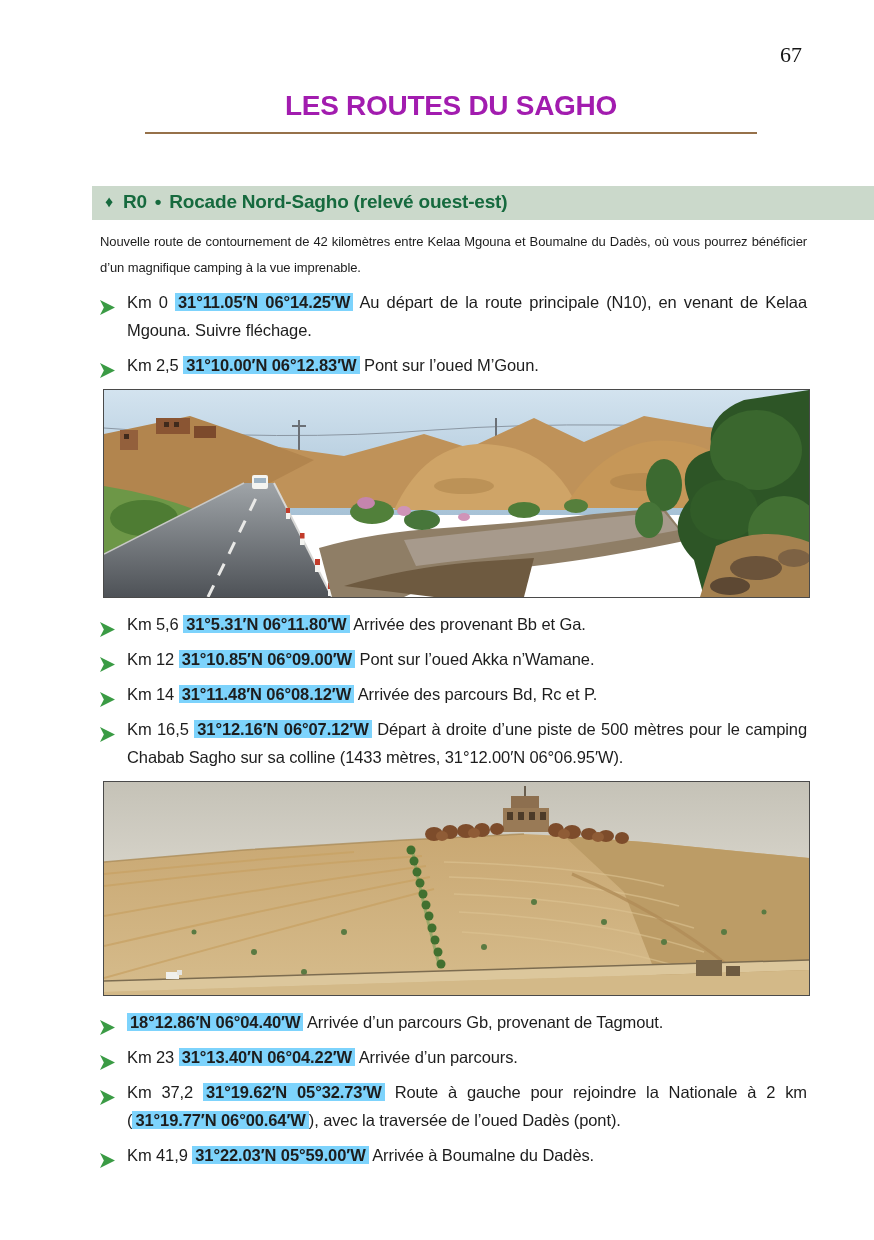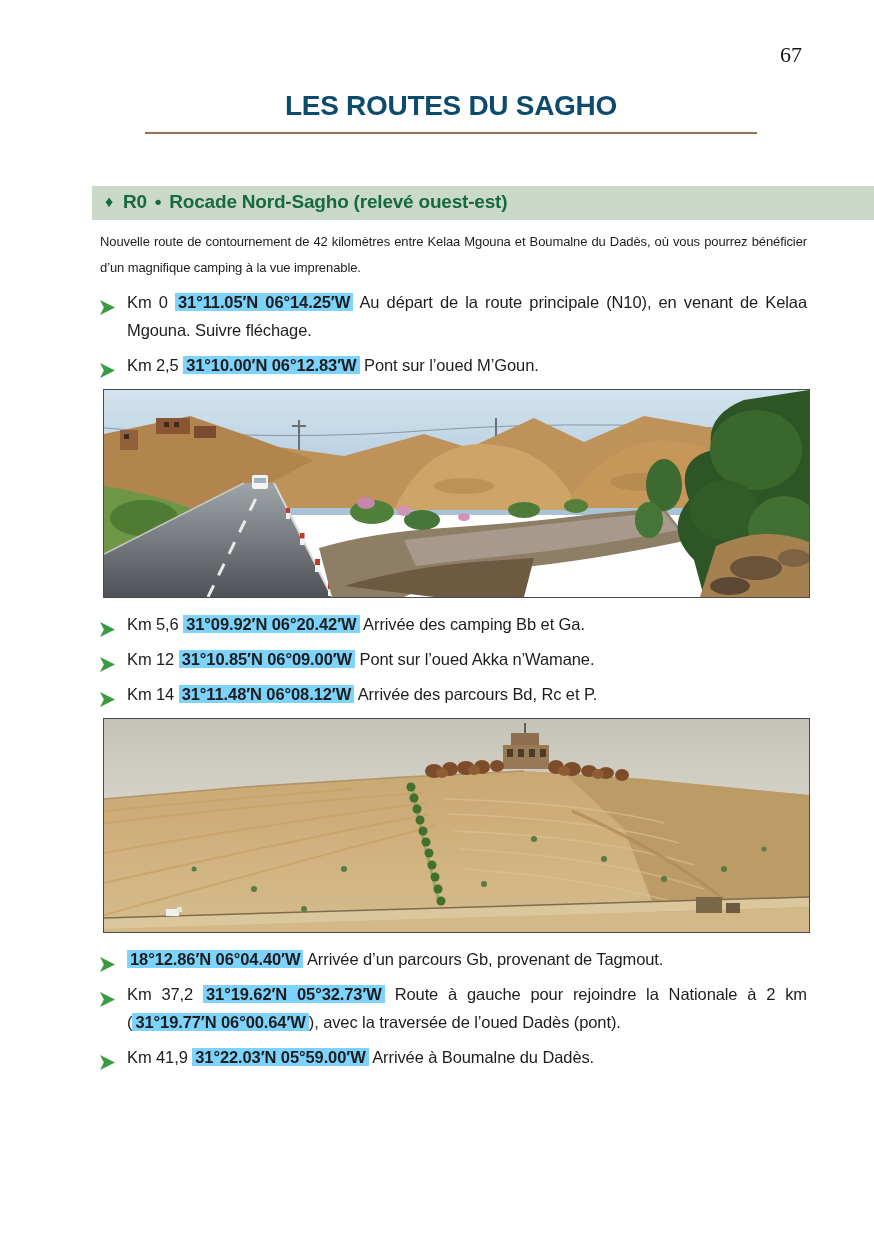--- a/index.html
+++ b/index.html
@@ -11,21 +11,21 @@
   .page-number{
     position:absolute;top:42px;right:72px;
     font-family:"Liberation Serif","DejaVu Serif",serif;
     font-size:22px;color:#161616;
   }
   .title-wrap{
     margin:90px 0 0 145px;width:612px;text-align:center;
     border-bottom:2px solid #96714a;padding-bottom:10px;
   }
   .page-title{
-    margin:0;font-size:28px;font-weight:bold;color:#0c4a6e;letter-spacing:-0.3px;
+    margin:0;font-size:28px;font-weight:bold;color:#a21caf;letter-spacing:-0.3px;
   }
   .banner{
     margin:52px 0 0 92px;width:800px;box-sizing:border-box;
     background:#cbd9cb;color:#166a3e;
     font-size:19px;font-weight:bold;
     padding:5px 0 7px 13px;letter-spacing:-0.2px;
   }
   .banner .diamond{font-size:16px;margin-right:10px;position:relative;top:-1px;}
   .banner .dot{margin:0 8px;}
   .content{margin-left:100px;width:707px;}
@@ -155,38 +155,46 @@
       <ellipse cx="626" cy="196" rx="20" ry="9" fill="#5d4833"></ellipse>
     </svg>
   </div>
 
   <div class="items">
     <div class="item">
       <span class="arrow-icon"><svg viewBox="0 0 14 14" width="15" height="15">
             <polygon points="0,0 14,7 0,14 3.6,7" fill="#3a9b44"></polygon>
           </svg></span>
       <span>Km 5,6</span>
-      <span class="coords">31°09.92′N 06°20.42′W</span>
-      <span>Arrivée des camping Bb et Ga.</span>
+      <span class="coords">31°5.31′N 06°11.80′W</span>
+      <span>Arrivée des provenant Bb et Ga.</span>
     </div>
     <div class="item">
       <span class="arrow-icon"><svg viewBox="0 0 14 14" width="15" height="15">
             <polygon points="0,0 14,7 0,14 3.6,7" fill="#3a9b44"></polygon>
           </svg></span>
       <span>Km 12</span>
       <span class="coords">31°10.85′N 06°09.00′W</span>
       <span>Pont sur l’oued Akka n’Wamane.</span>
     </div>
     <div class="item">
       <span class="arrow-icon"><svg viewBox="0 0 14 14" width="15" height="15">
             <polygon points="0,0 14,7 0,14 3.6,7" fill="#3a9b44"></polygon>
           </svg></span>
       <span>Km 14</span>
       <span class="coords">31°11.48′N 06°08.12′W</span>
       <span>Arrivée des parcours Bd, Rc et P.</span>
+    </div>
+    <div class="item">
+      <span class="arrow-icon"><svg viewBox="0 0 14 14" width="15" height="15">
+            <polygon points="0,0 14,7 0,14 3.6,7" fill="#3a9b44"></polygon>
+          </svg></span>
+      <span>Km 16,5</span>
+      <span class="coords">31°12.16′N 06°07.12′W</span>
+      <span>Départ à droite d’une piste de 500 mètres pour le camping Chabab Sagho sur sa colline (1433 mètres, 31°12.00′N 06°06.95′W).</span>
     </div>
   </div>
 
   <div class="photo">
     <svg viewBox="0 0 705 213" width="705" height="213" preserveAspectRatio="none">
       <defs>
         <linearGradient id="p2sky" x1="0" x2="0" y1="0" y2="1">
           <stop offset="0" stop-color="#c5c2b7"></stop>
             <stop offset="1" stop-color="#d7d4ca"></stop>
         </linearGradient>
@@ -280,20 +288,28 @@
       <span class="arrow-icon"><svg viewBox="0 0 14 14" width="15" height="15">
             <polygon points="0,0 14,7 0,14 3.6,7" fill="#3a9b44"></polygon>
           </svg></span>
       <span class="coords">18°12.86′N 06°04.40′W</span>
       <span>Arrivée d’un parcours Gb, provenant de Tagmout.</span>
     </div>
     <div class="item">
       <span class="arrow-icon"><svg viewBox="0 0 14 14" width="15" height="15">
             <polygon points="0,0 14,7 0,14 3.6,7" fill="#3a9b44"></polygon>
           </svg></span>
+      <span>Km 23</span>
+      <span class="coords">31°13.40′N 06°04.22′W</span>
+      <span>Arrivée d’un parcours.</span>
+    </div>
+    <div class="item">
+      <span class="arrow-icon"><svg viewBox="0 0 14 14" width="15" height="15">
+            <polygon points="0,0 14,7 0,14 3.6,7" fill="#3a9b44"></polygon>
+          </svg></span>
       <span>Km 37,2</span>
       <span class="coords">31°19.62′N 05°32.73′W</span>
       <span>Route à gauche pour rejoindre la Nationale à 2 km (</span><span class="coords">31°19.77′N 06°00.64′W</span><span>), avec la traversée de l’oued Dadès (pont).</span>
     </div>
     <div class="item">
       <span class="arrow-icon"><svg viewBox="0 0 14 14" width="15" height="15">
             <polygon points="0,0 14,7 0,14 3.6,7" fill="#3a9b44"></polygon>
           </svg></span>
       <span>Km 41,9</span>
       <span class="coords">31°22.03′N 05°59.00′W</span>

